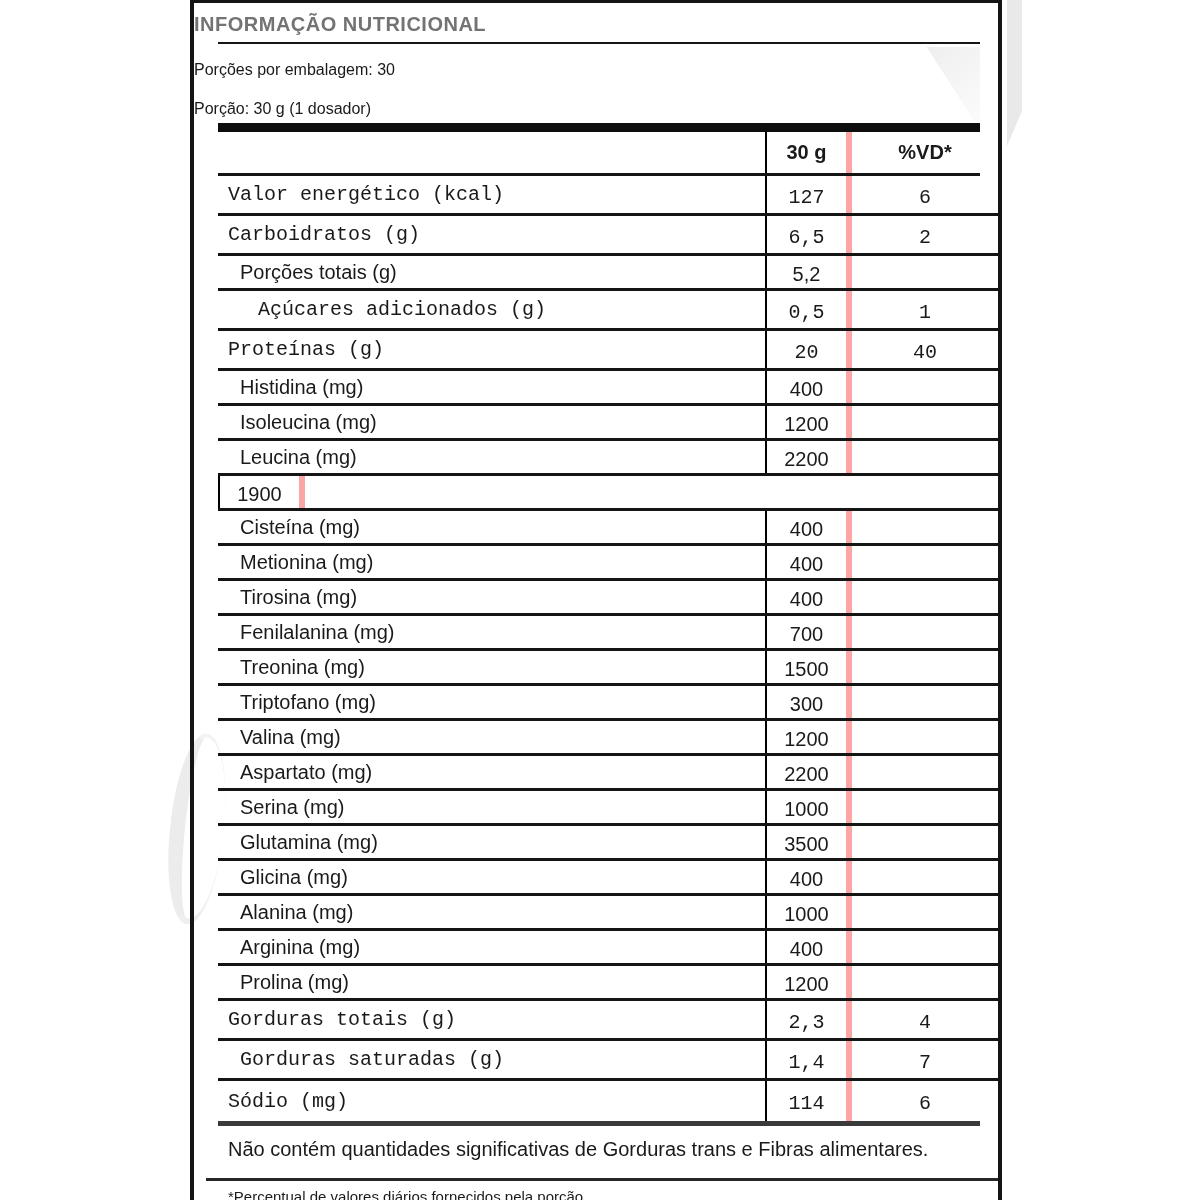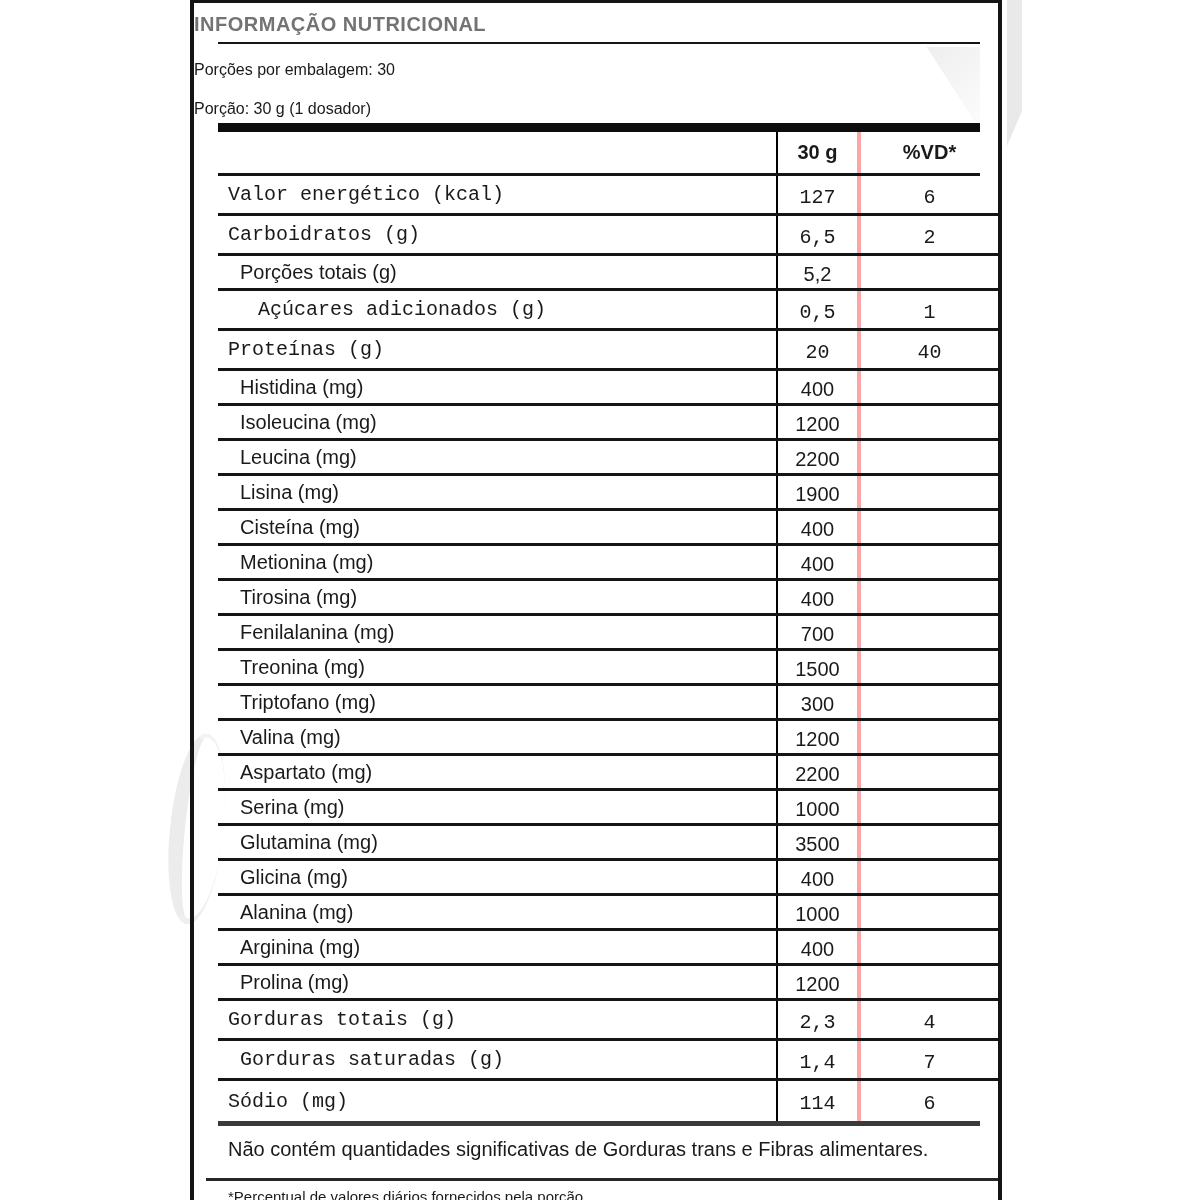--- a/index.html
+++ b/index.html
@@ -105,23 +105,23 @@
   .c-label { flex: 1 1 auto; padding-left: 10px; }
   .c-label.ind1 { padding-left: 22px; }
   .c-label.ind2 { padding-left: 40px; }
   .c-amount {
     width: 81px;
     justify-content: center;
     border-left: 2px solid #000000;
     padding-top: 5px;
   }
   .c-vd {
-    width: 141px;
+    width: 152px;
     justify-content: center;
-    border-left: 4px solid #fca5a5;
+    border-left: 6px solid #fca5a5;
     padding-top: 5px;
   }
   .thead .cell { font-weight: bold; padding-top: 0; }
 
   .note {
     margin: 10px 18px 0 34px;
     font-size: 20px;
     line-height: 26px;
   }
   .footnote {
@@ -191,21 +191,20 @@
             <div class="cell c-label ind1">Isoleucina (mg)</div>
             <div class="cell c-amount">1200</div>
             <div class="cell c-vd"></div>
           </div>
           <div class="trow">
             <div class="cell c-label ind1">Leucina (mg)</div>
             <div class="cell c-amount">2200</div>
             <div class="cell c-vd"></div>
           </div>
           <div class="trow">
-            <div class="cell c-label ind1">Lisina (mg)</div>
             <div class="cell c-amount">1900</div>
             <div class="cell c-vd"></div>
           </div>
           <div class="trow">
             <div class="cell c-label ind1">Cisteína (mg)</div>
             <div class="cell c-amount">400</div>
             <div class="cell c-vd"></div>
           </div>
           <div class="trow">
             <div class="cell c-label ind1">Metionina (mg)</div>

